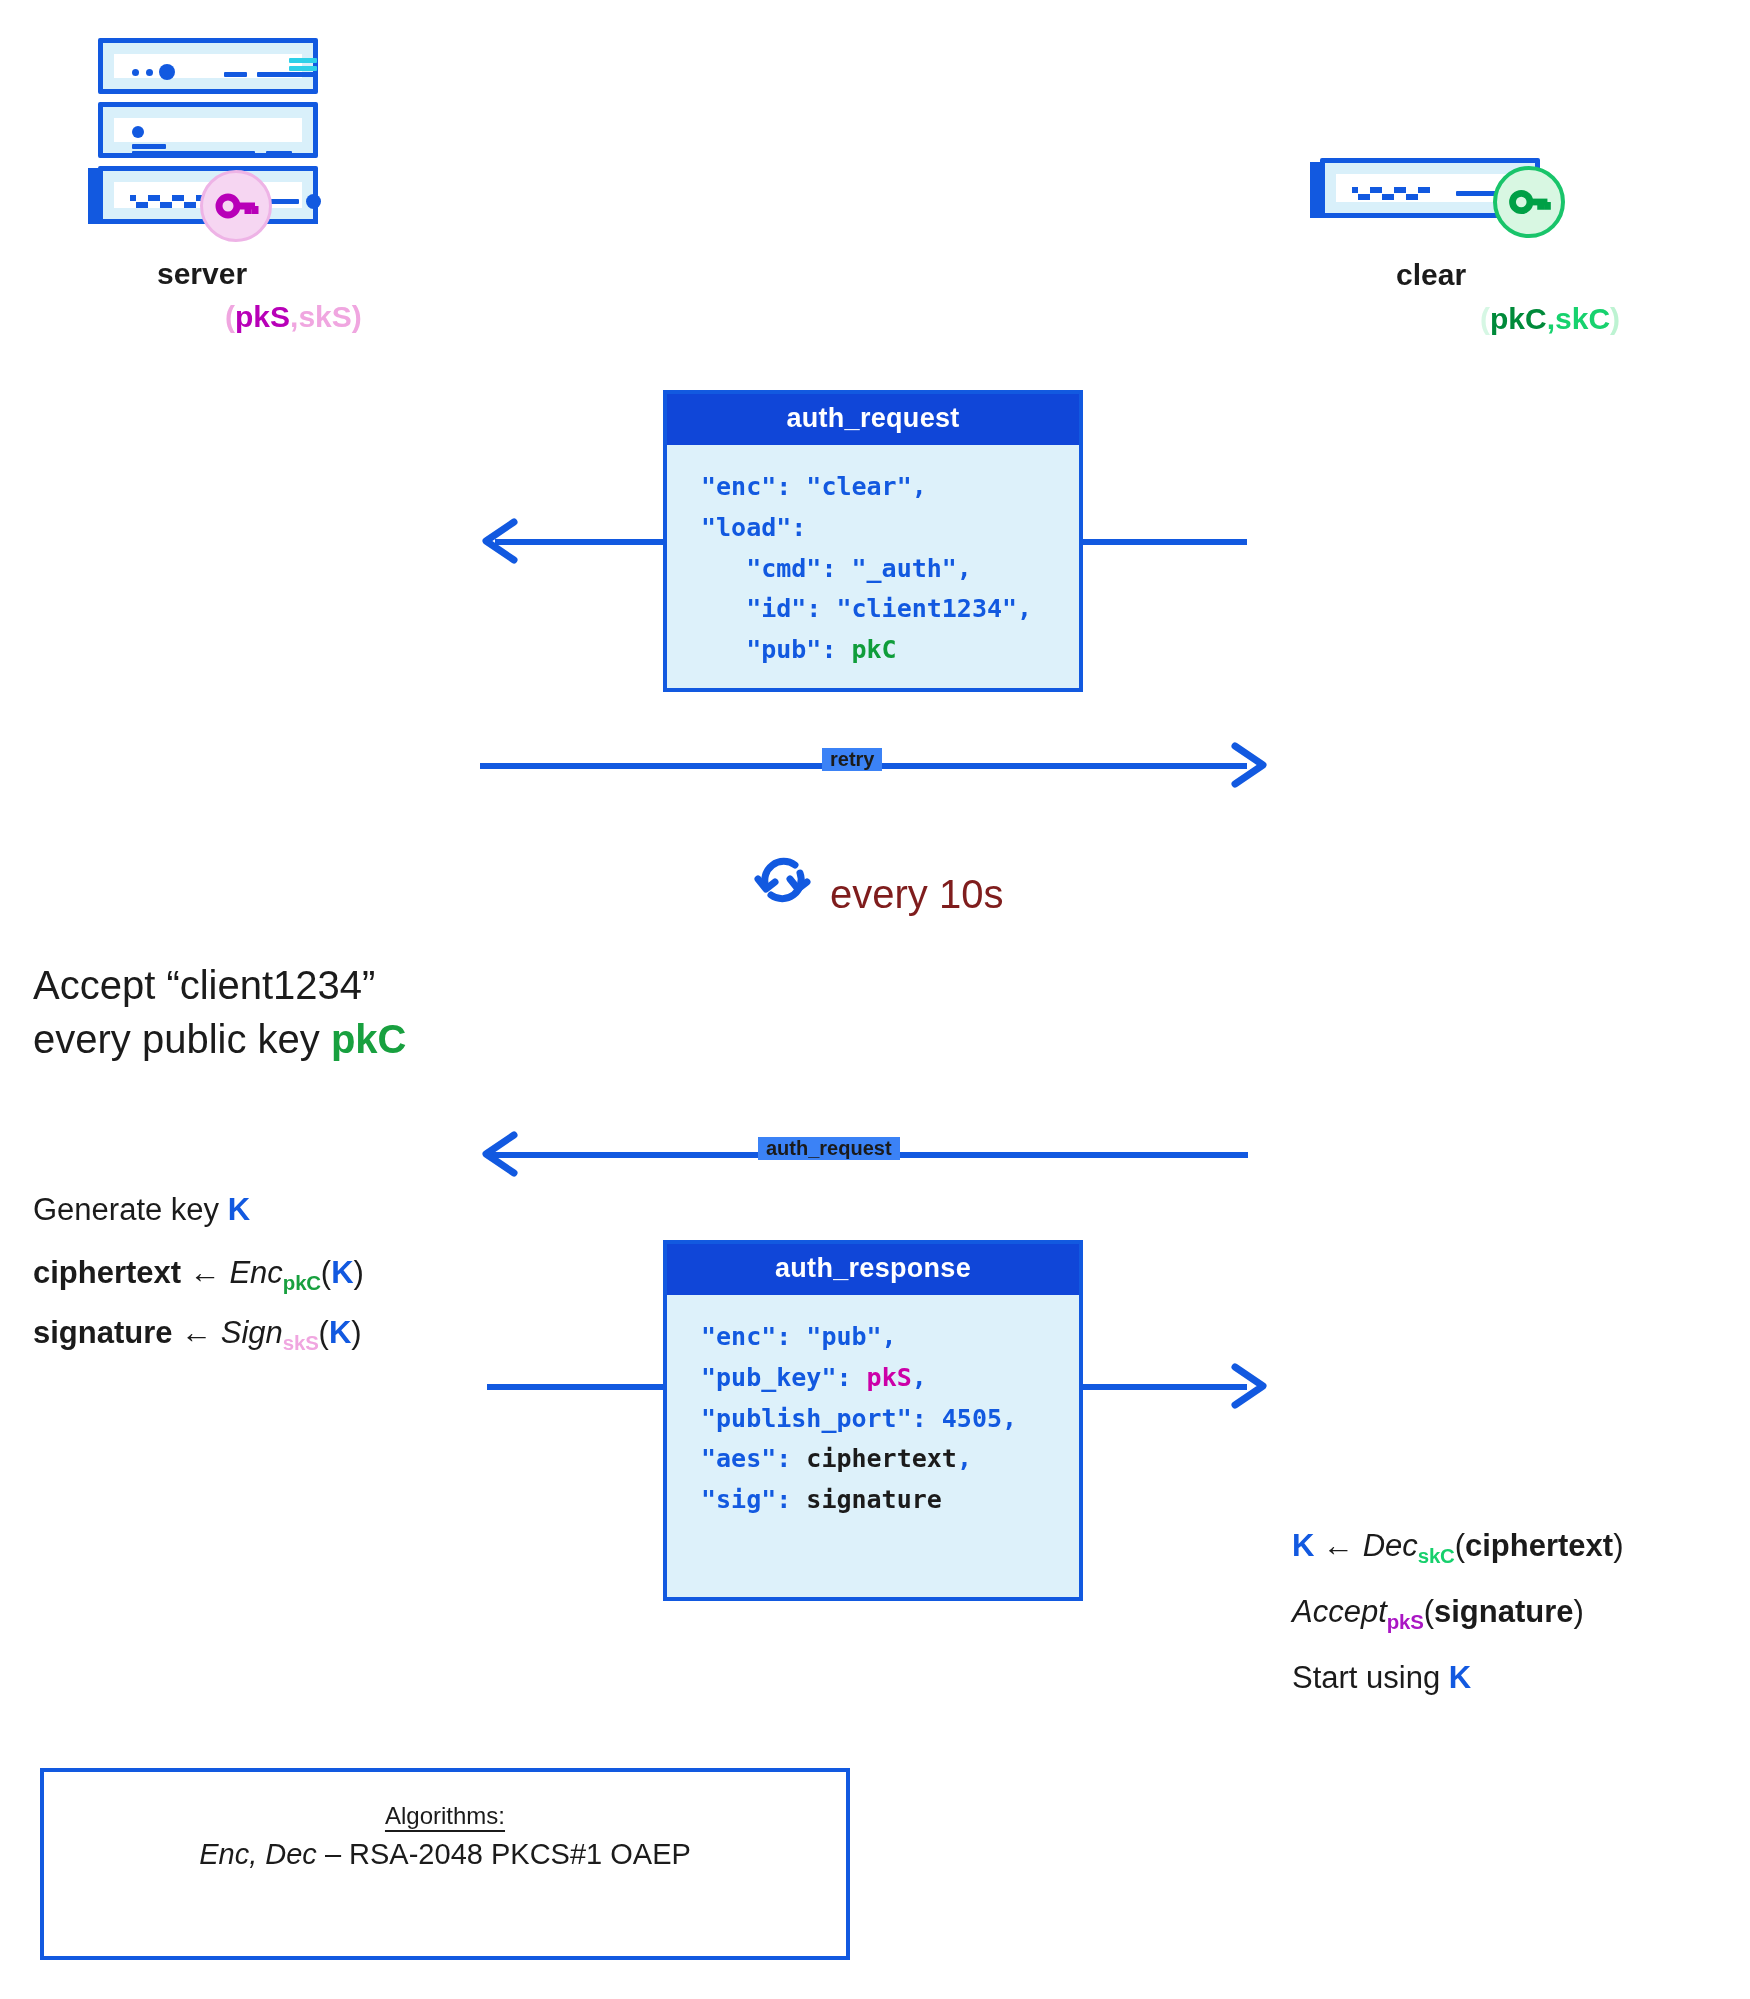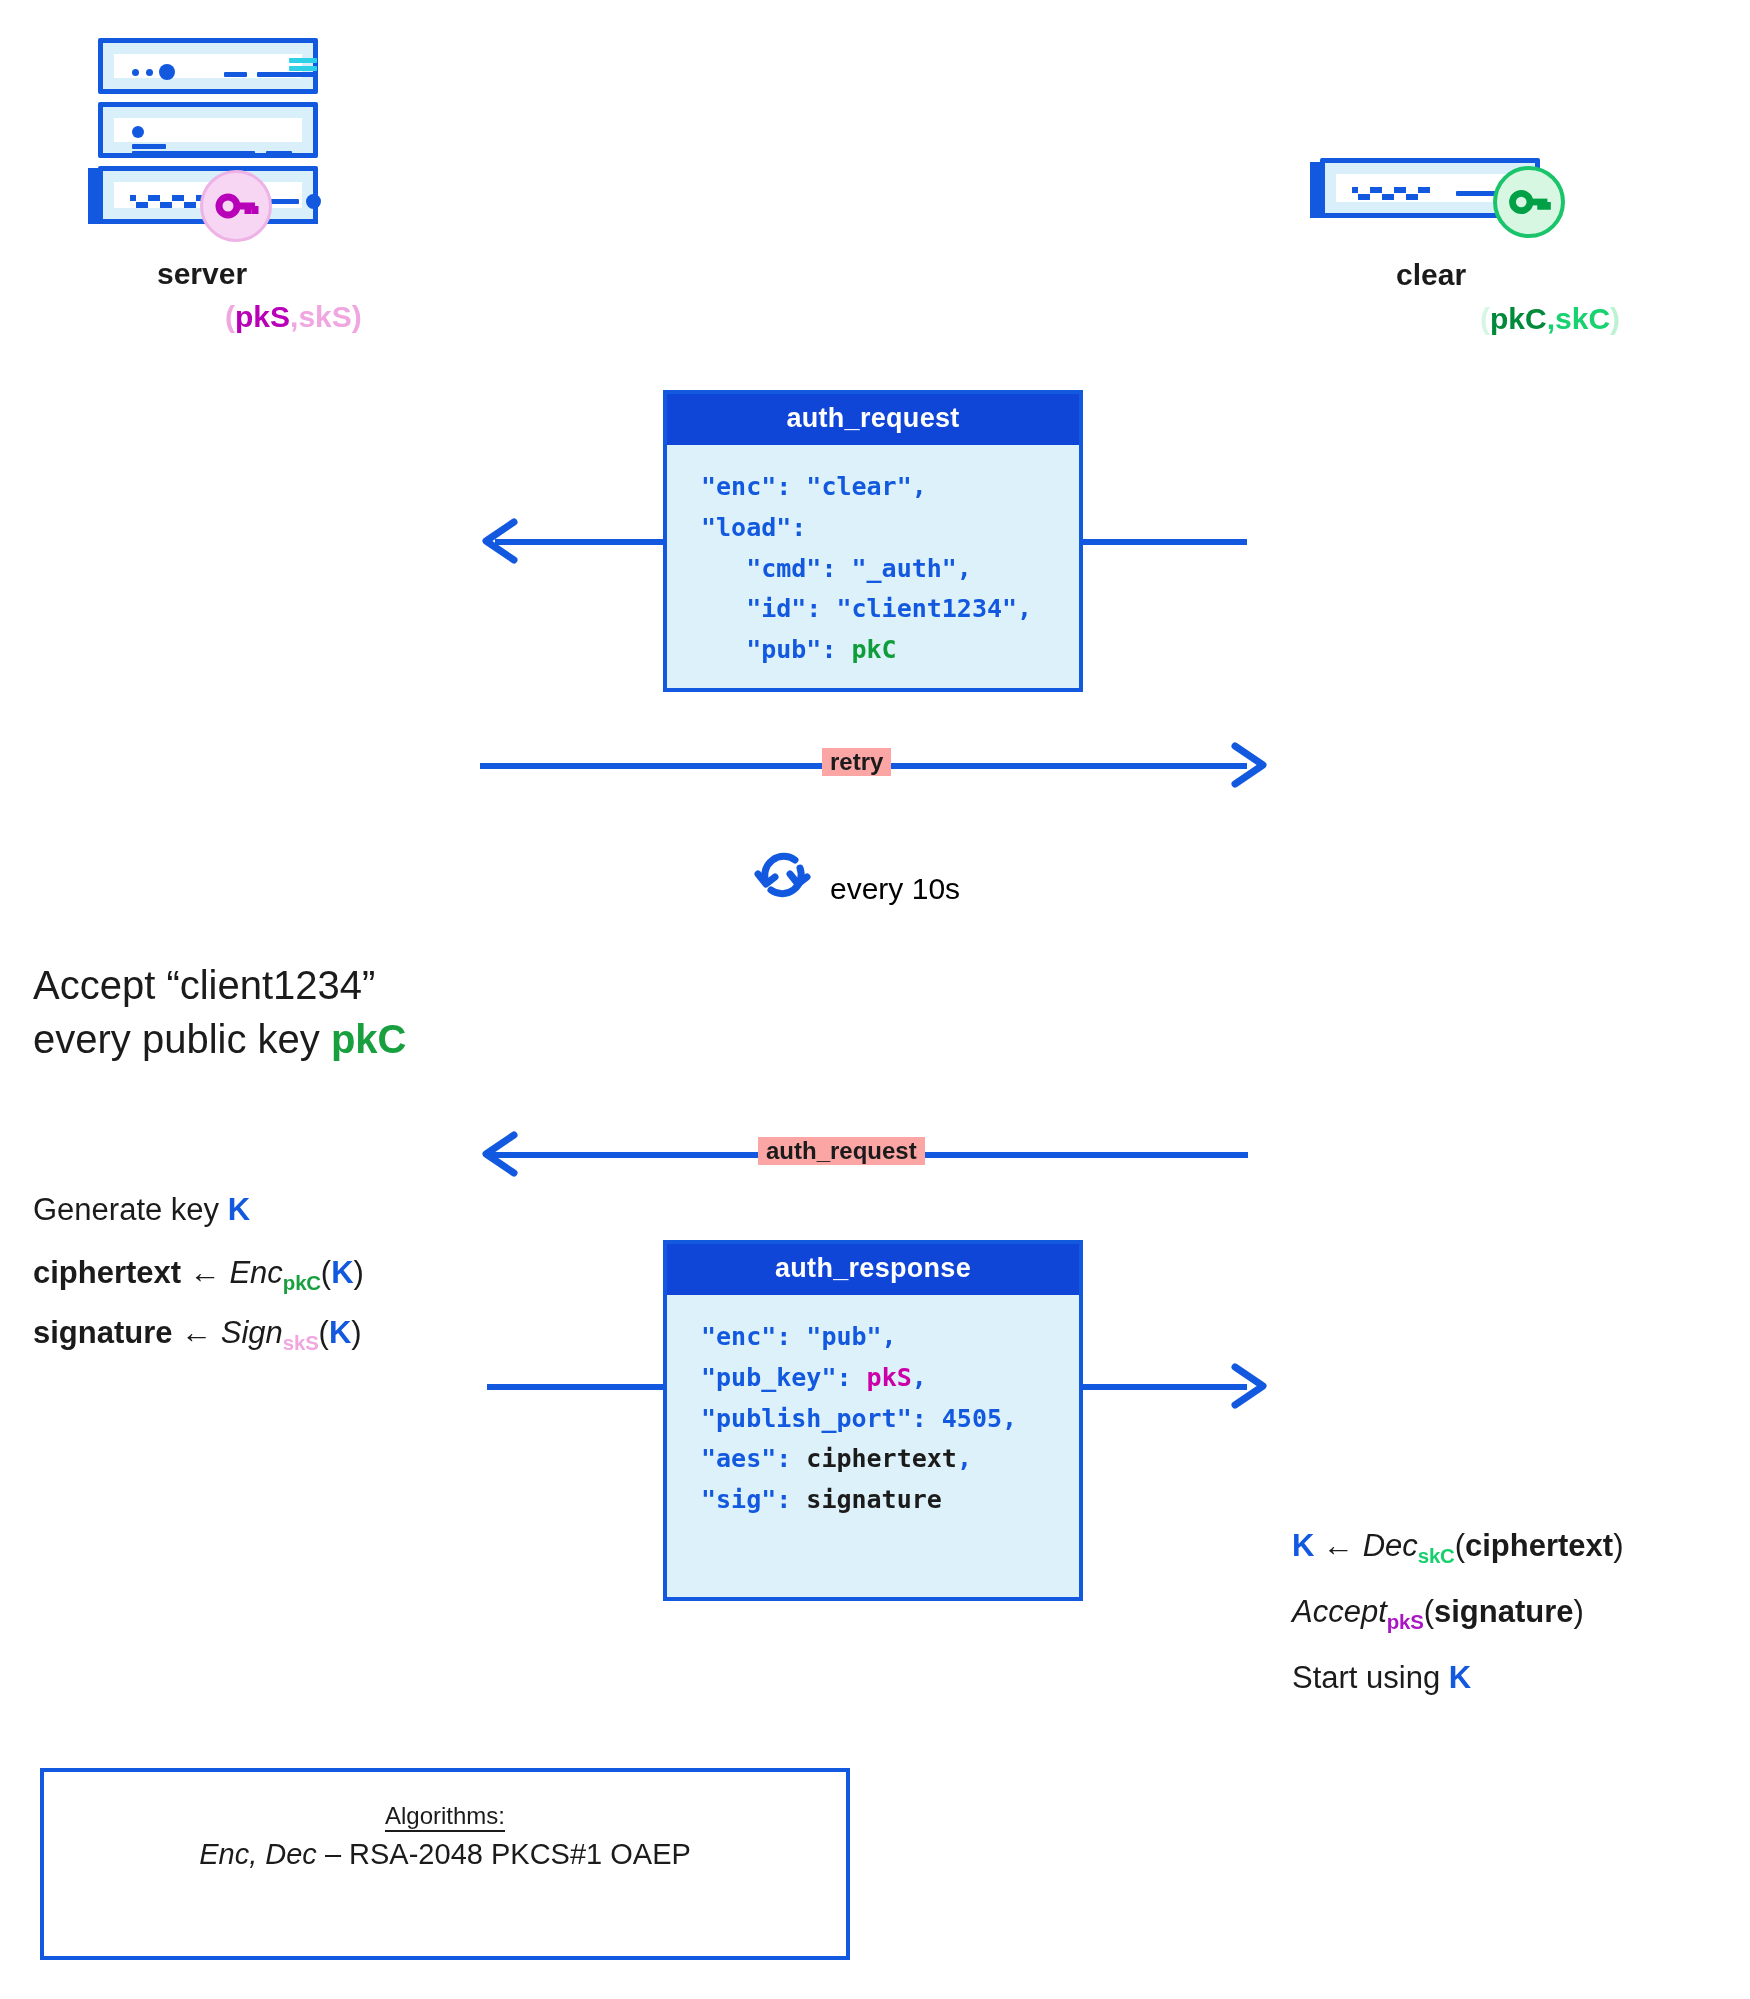--- a/index.html
+++ b/index.html
@@ -91,22 +91,22 @@
   }
   .k-green { color: #0f9d3a; }
   .k-mag   { color: #cc00a8; }
   .k-black { color: #1b1b1b; }
 
   
   .hline { position: absolute; background: #1259e0; height: 6px; }
   .arrowhead { position: absolute; }
   .arrow-label {
     position: absolute;
-    background: #fca5a5;
-    font-size: 24px;
+    background: #3b82f6;
+    font-size: 20px;
     font-weight: bold;
     color: #1b1b1b;
     padding: 0 8px;
     white-space: nowrap;
     z-index: 3;
   }
 
   
   .note {
     position: absolute;
@@ -131,22 +131,22 @@
   }
   .c-blue  { color: #1259e0; font-weight: bold; }
   .c-green { color: #18a03f; font-weight: bold; }
   .c-pink  { color: #f0a6e0; font-weight: bold; }
   .c-mgreen{ color: #16d06c; font-weight: bold; }
   .c-purple{ color: #aa16c4; font-weight: bold; }
 
   
   .every-row { position: absolute; display: flex; align-items: center; }
   .every-text {
-    font-size: 30px;
-    color: #000000;
+    font-size: 40px;
+    color: #7f1d1d;
     margin-left: 16px;
     white-space: nowrap;
     margin-top: 29px;
   }
 
   
   .algbox {
     position: absolute;
     border: 4px solid #1259e0;
     box-sizing: border-box;

